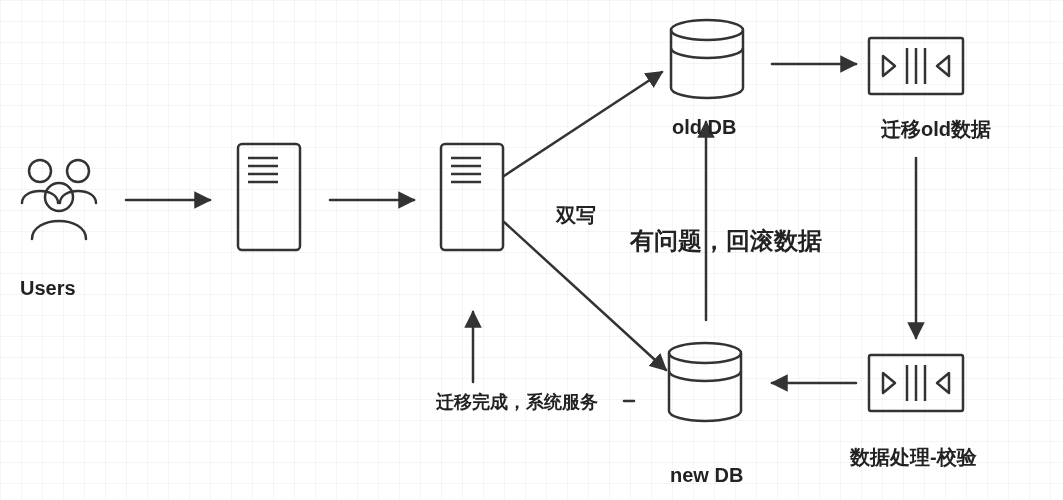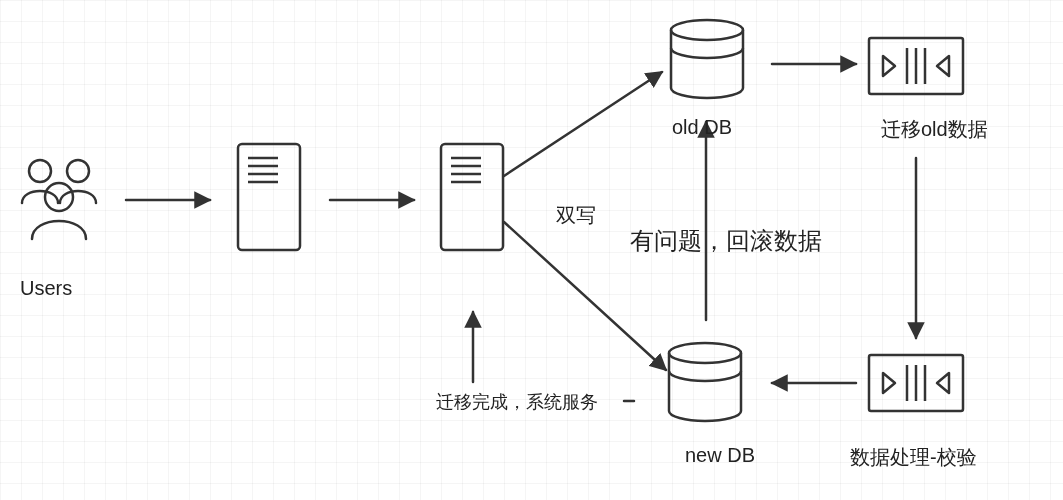--- a/index.html
+++ b/index.html
@@ -16,20 +16,21 @@
     background-size: 21px 21px;
     color: #222;
     overflow: hidden;
   }
   .stage { position: relative; width: 1063px; height: 500px; }
   .label {
     position: absolute;
     font-size: 20px;
     text-align: right;
     white-space: nowrap;
+    font-weight: bold;
   }
   svg { display: block; }
 </style>
 </head>
 <body>
 
 <div class="stage">
   <svg width="1063" height="500" viewBox="0 0 1063 500">
     <defs>
       <marker id="arrow" viewBox="0 0 10 10" refX="9" refY="5" markerWidth="7" markerHeight="7" orient="auto-start-reverse">
@@ -128,21 +129,21 @@
       <line x1="624" y1="401" x2="634" y2="401"></line>
     </g>
   </svg>
 
   <div class="label" style="left:20px; top:277px;">Users</div>
 
 
 
   <div class="label" style="left:672px; top:116px;">old  DB</div>
 
-  <div class="label" style="left:670px; top:444px;margin-left:15px;">new DB</div>
+  <div class="label" style="left:670px; top:464px;">new DB</div>
 
   <div class="label" style="left:858px; top:116px;margin-left:23px;">迁移old数据</div>
 
   <div class="label" style="left:850px; top:444px;">数据处理-校验</div>
 
   <div class="label" style="left:556px; top:202px;">双写</div>
 
   <div class="label" style="left:630px; top:225px; font-size:24px;">有问题，回滚数据</div>
 
   <div class="label" style="left:436px; top:390px; font-size:18px;">迁移完成，系统服务</div>

